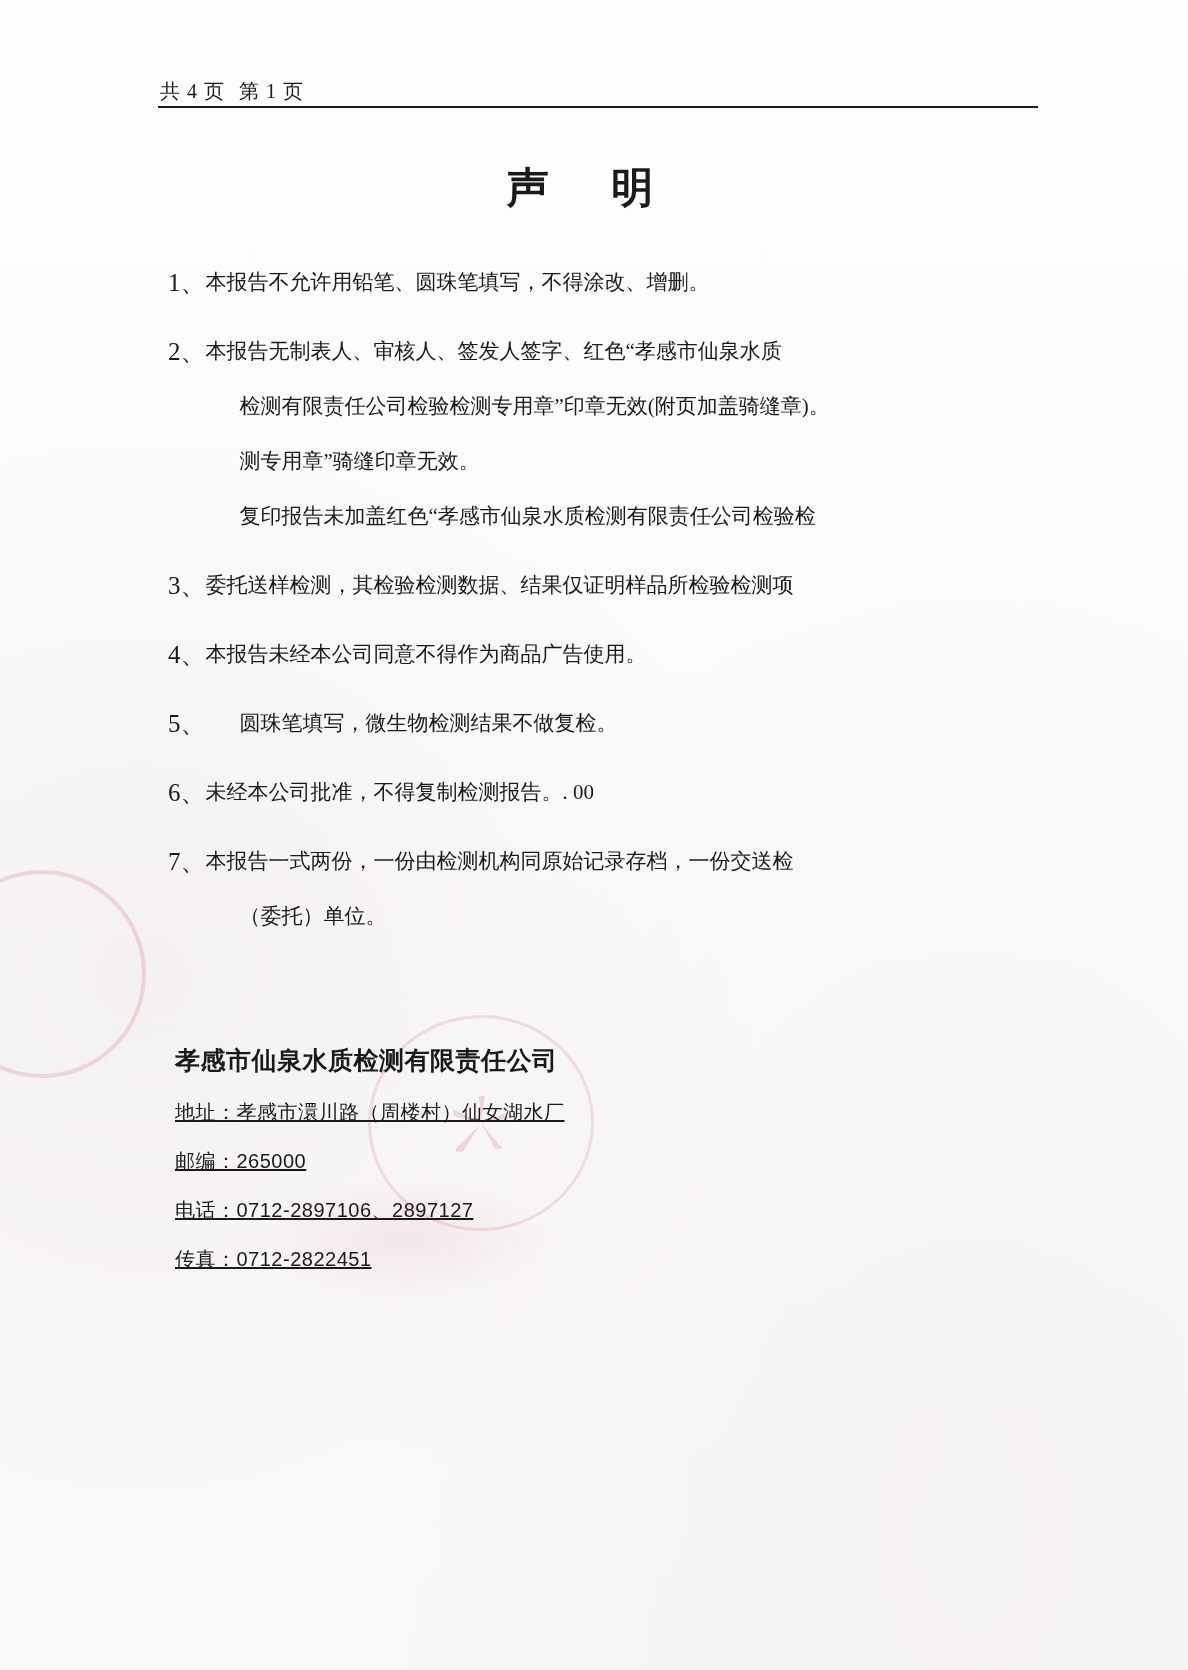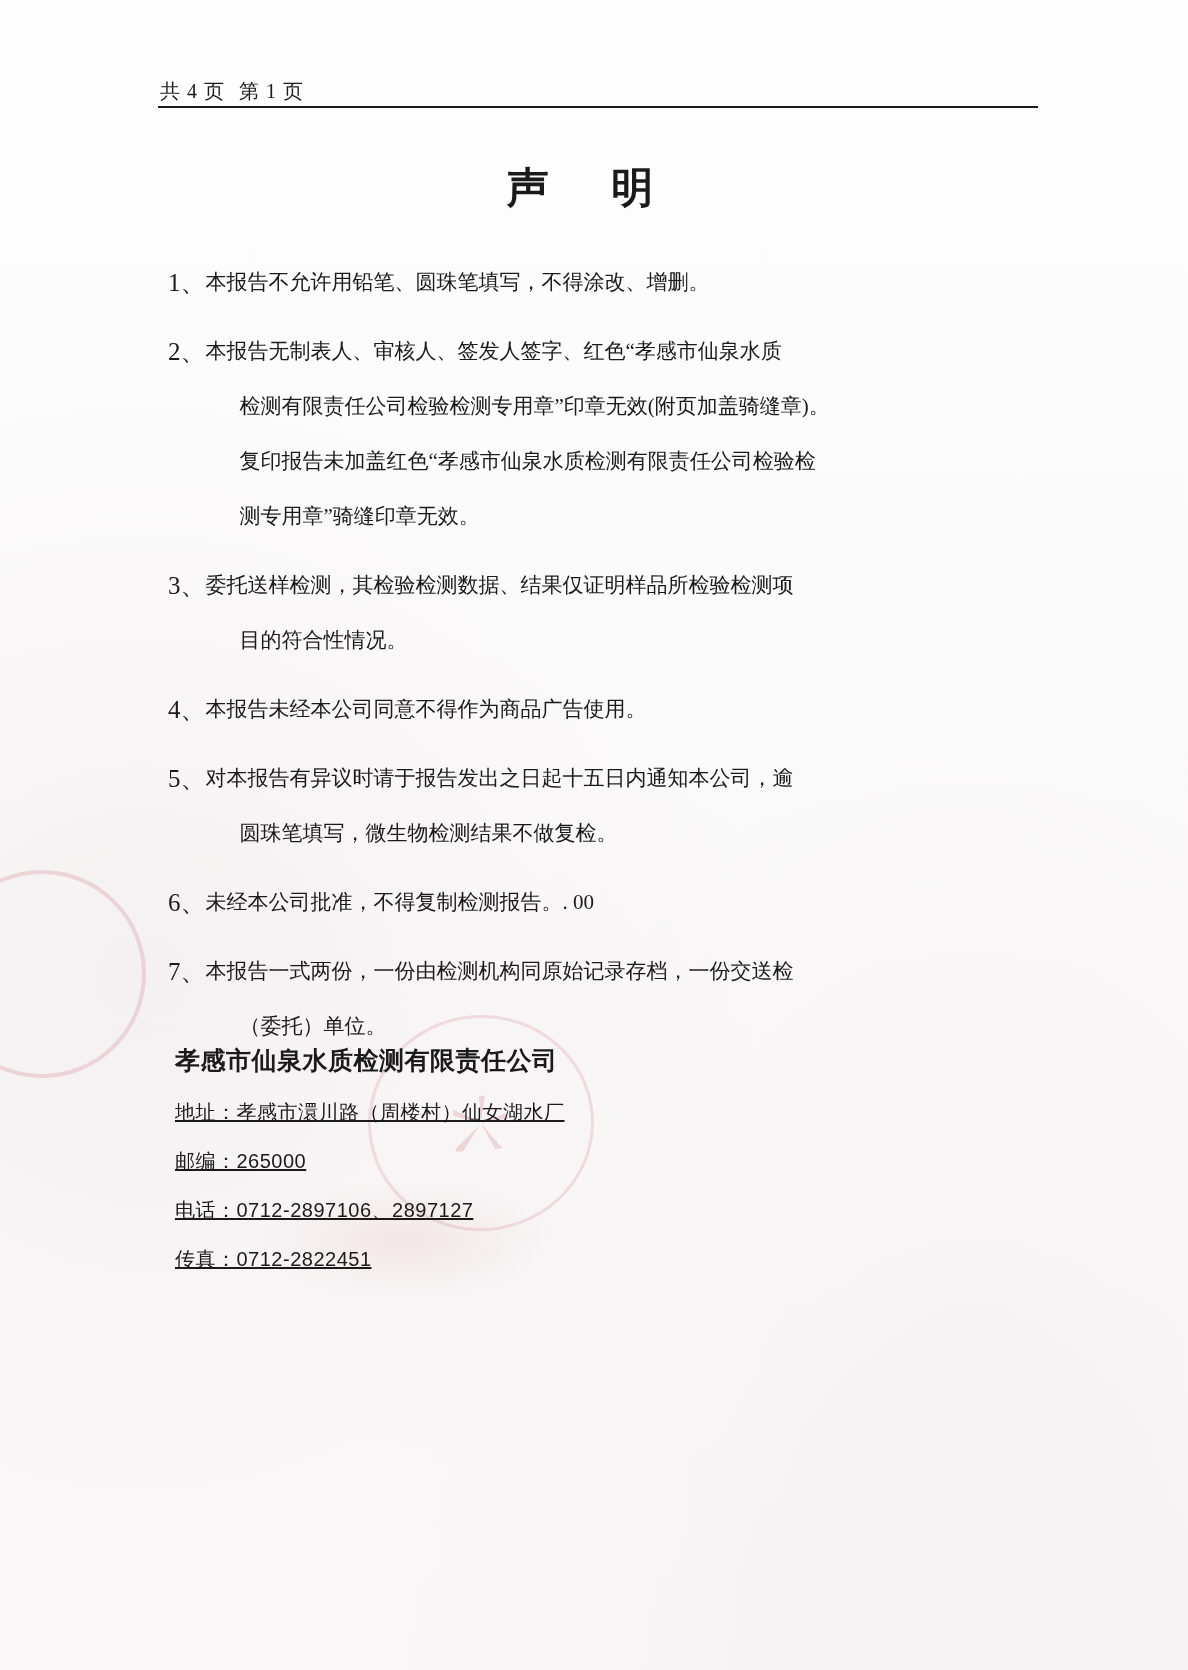--- a/index.html
+++ b/index.html
@@ -184,44 +184,42 @@
       <div class="clause-body">
         <span>本报告不允许用铅笔、圆珠笔填写，不得涂改、增删。</span>
       </div>
     </div>
 
     <div class="clause">
       <div class="clause-num">2、</div>
       <div class="clause-body">
         <span>本报告无制表人、审核人、签发人签字、红色“孝感市仙泉水质</span>
         <span class="l2">检测有限责任公司检验检测专用章”印章无效(附页加盖骑缝章)。</span>
+        <span class="l2">测专用章”骑缝印章无效。</span>
         <span class="l2">复印报告未加盖红色“孝感市仙泉水质检测有限责任公司检验检</span>
-        <span class="l2">测专用章”骑缝印章无效。</span>
       </div>
     </div>
 
     <div class="clause">
       <div class="clause-num">3、</div>
       <div class="clause-body">
         <span>委托送样检测，其检验检测数据、结果仅证明样品所检验检测项</span>
-        <span class="l2">目的符合性情况。</span>
       </div>
     </div>
 
     <div class="clause">
       <div class="clause-num">4、</div>
       <div class="clause-body">
         <span>本报告未经本公司同意不得作为商品广告使用。</span>
       </div>
     </div>
 
     <div class="clause">
       <div class="clause-num">5、</div>
       <div class="clause-body">
-        <span>对本报告有异议时请于报告发出之日起十五日内通知本公司，逾</span>
         <span class="l2">圆珠笔填写，微生物检测结果不做复检。</span>
       </div>
     </div>
 
     <div class="clause">
       <div class="clause-num">6、</div>
       <div class="clause-body">
         <span>未经本公司批准，不得复制检测报告。. 00</span>
       </div>
     </div>

